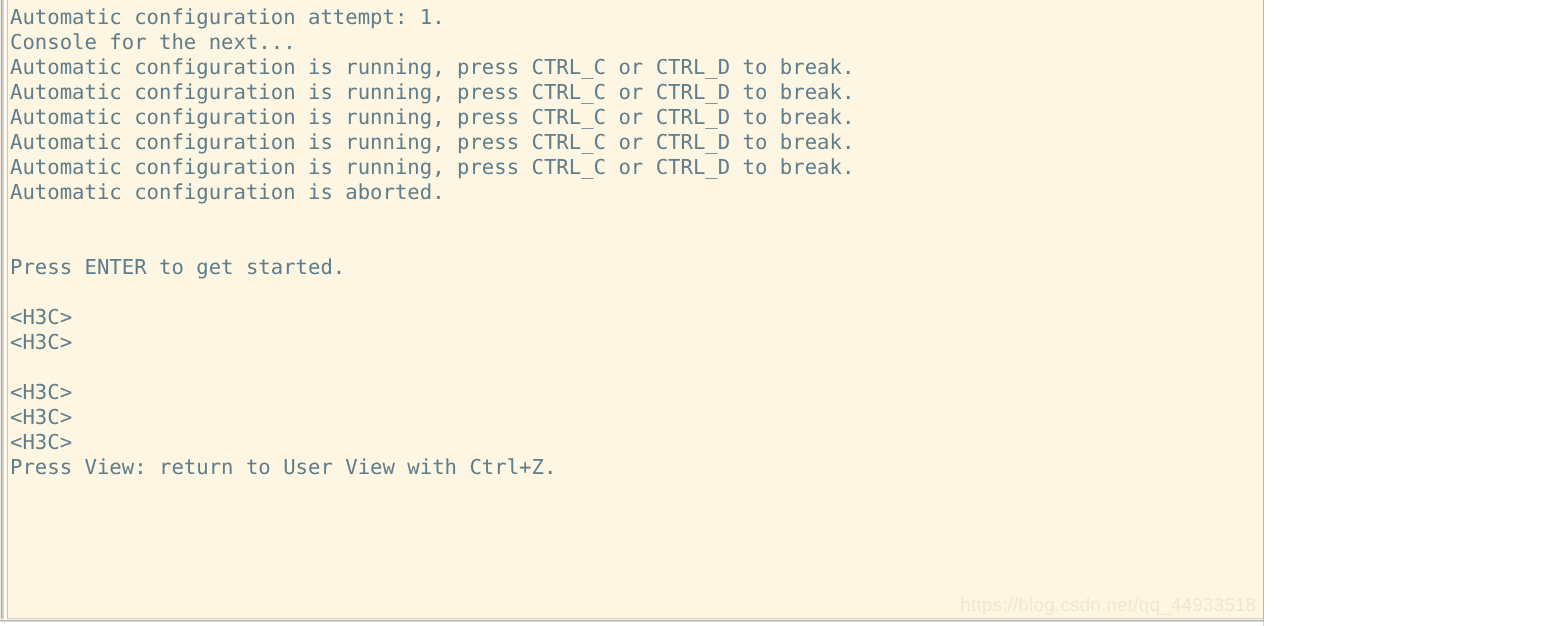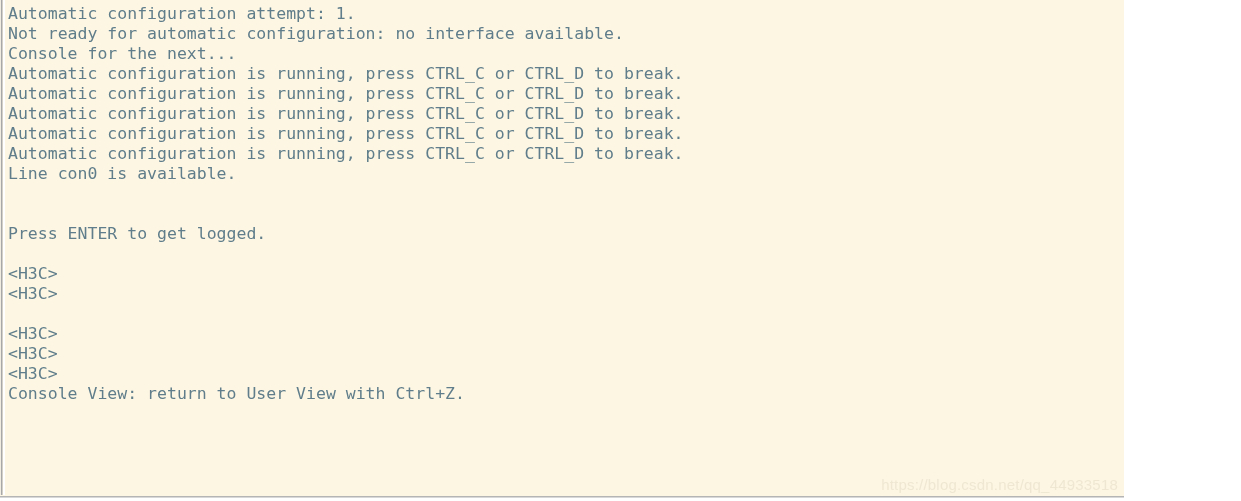--- a/index.html
+++ b/index.html
@@ -7,21 +7,21 @@
     margin: 0;
     padding: 0;
     background: #ffffff;
   }
   body {
     font-family: "DejaVu Sans Mono", "Liberation Mono", monospace;
   }
 
   #terminal-window {
     position: relative;
-    width: 1124px;
+    width: 1011px;
     height: 501px;
     box-sizing: border-box;
     background: #4c1d95;
     overflow: hidden;
   }
 
   
   .frame-left {
     position: absolute;
     left: 0;
@@ -100,38 +100,37 @@
 </head>
 <body>
 
 <div id="terminal-window">
 
   <div class="frame-left"></div>
 
   <div id="terminal-screen">
     <div id="term-lines">
         <div class="term-line">Automatic configuration attempt: 1.</div>
-        <div class="term-line">Not ready for automatic configuration: no interface available.</div>
         <div class="term-line">Console for the next...</div>
         <div class="term-line">Automatic configuration is running, press CTRL_C or CTRL_D to break.</div>
         <div class="term-line">Automatic configuration is running, press CTRL_C or CTRL_D to break.</div>
         <div class="term-line">Automatic configuration is running, press CTRL_C or CTRL_D to break.</div>
         <div class="term-line">Automatic configuration is running, press CTRL_C or CTRL_D to break.</div>
         <div class="term-line">Automatic configuration is running, press CTRL_C or CTRL_D to break.</div>
-        <div class="term-line">Line con0 is available.</div>
+        <div class="term-line">Automatic configuration is aborted.</div>
         <div class="term-line blank">&nbsp;</div>
         <div class="term-line blank">&nbsp;</div>
-        <div class="term-line">Press ENTER to get logged.</div>
+        <div class="term-line">Press ENTER to get started.</div>
         <div class="term-line blank">&nbsp;</div>
         <div class="term-line">&lt;H3C&gt;</div>
         <div class="term-line">&lt;H3C&gt;</div>
         <div class="term-line blank">&nbsp;</div>
         <div class="term-line">&lt;H3C&gt;</div>
         <div class="term-line">&lt;H3C&gt;</div>
         <div class="term-line">&lt;H3C&gt;</div>
-        <div class="term-line">Console View: return to User View with Ctrl+Z.</div>
+        <div class="term-line">Press View: return to User View with Ctrl+Z.</div>
       </div>
   </div>
 
   <div id="watermark">https://blog.csdn.net/qq_44933518</div>
 
   <div class="frame-bottom"></div>
 </div>
 
 </body></html>

